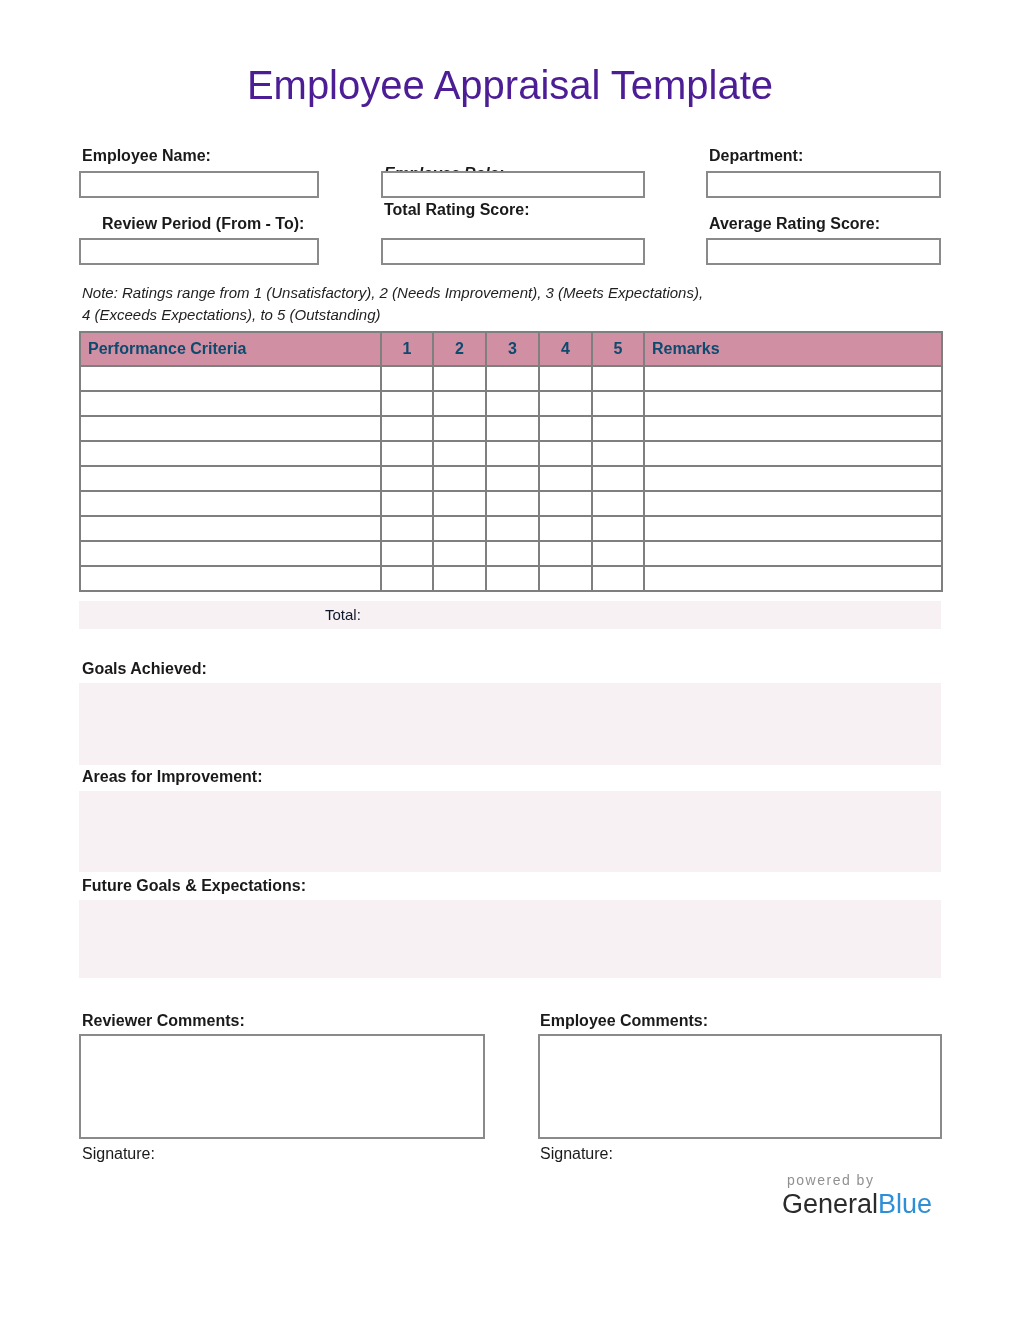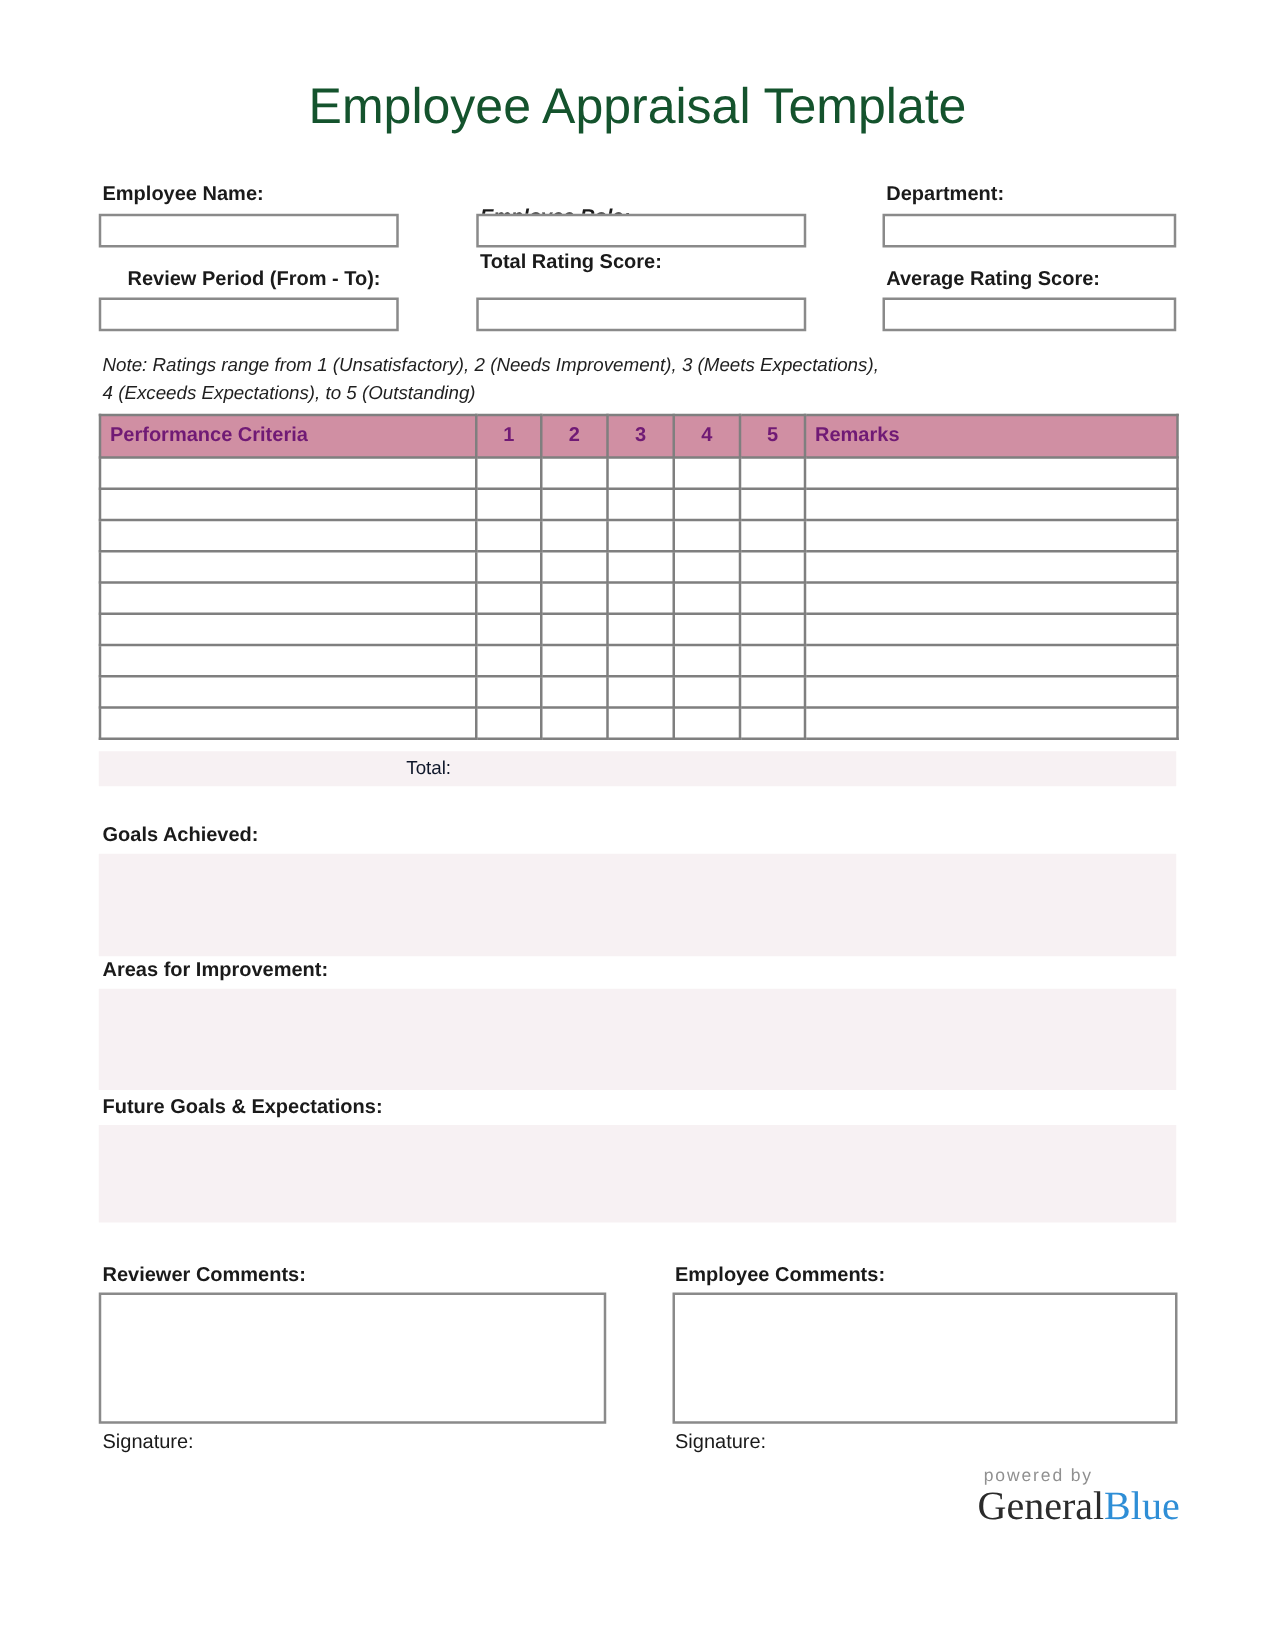--- a/index.html
+++ b/index.html
@@ -13,21 +13,21 @@
     overflow: hidden;
   }
   .title {
     position: absolute;
     top: 60px; left: 0;
     width: 100%;
     text-align: center;
     font-size: 40px;
     line-height: 50px;
     font-weight: 400;
-    color: #14532d;
+    color: #4c1d95;
   }
   .field-label {
     position: absolute;
     font-size: 16px;
     font-weight: 700;
     white-space: nowrap;
   }
   .field-box {
     position: absolute;
     height: 27px;
@@ -52,21 +52,21 @@
     border-collapse: collapse;
     table-layout: fixed;
   }
   table.rating th, table.rating td {
     border: 2px solid #7f7f7f;
     padding: 0;
     box-sizing: border-box;
   }
   table.rating th {
     background: #d08fa3;
-    color: #701a75;
+    color: #0c4a6e;
     font-size: 16px;
     font-weight: 700;
     height: 34px;
     text-align: left;
     padding-left: 7px;
   }
   table.rating th.num { text-align: center; padding-left: 0; }
   table.rating td { background: #ffffff; height: 25px; }
   .total-row {
     position: absolute;
@@ -120,25 +120,24 @@
   .powered-by {
     position: absolute;
     left: 787px; top: 1172px;
     font-size: 14px;
     letter-spacing: 1.5px;
     color: #909090;
   }
   .brand {
     position: absolute;
     left: 782px; top: 1188px;
-    font-size: 32px;
+    font-size: 27px;
     line-height: 32px;
     white-space: nowrap;
     text-decoration: none;
-    font-family: Liberation Serif, serif;
   }
   .brand .general { color: #2b2b2b; }
   .brand .blue { color: #2e8ed6; }
 </style>
 </head>
 <body>
 
 <div class="page">
 
   <div class="title">Employee Appraisal Template</div>

